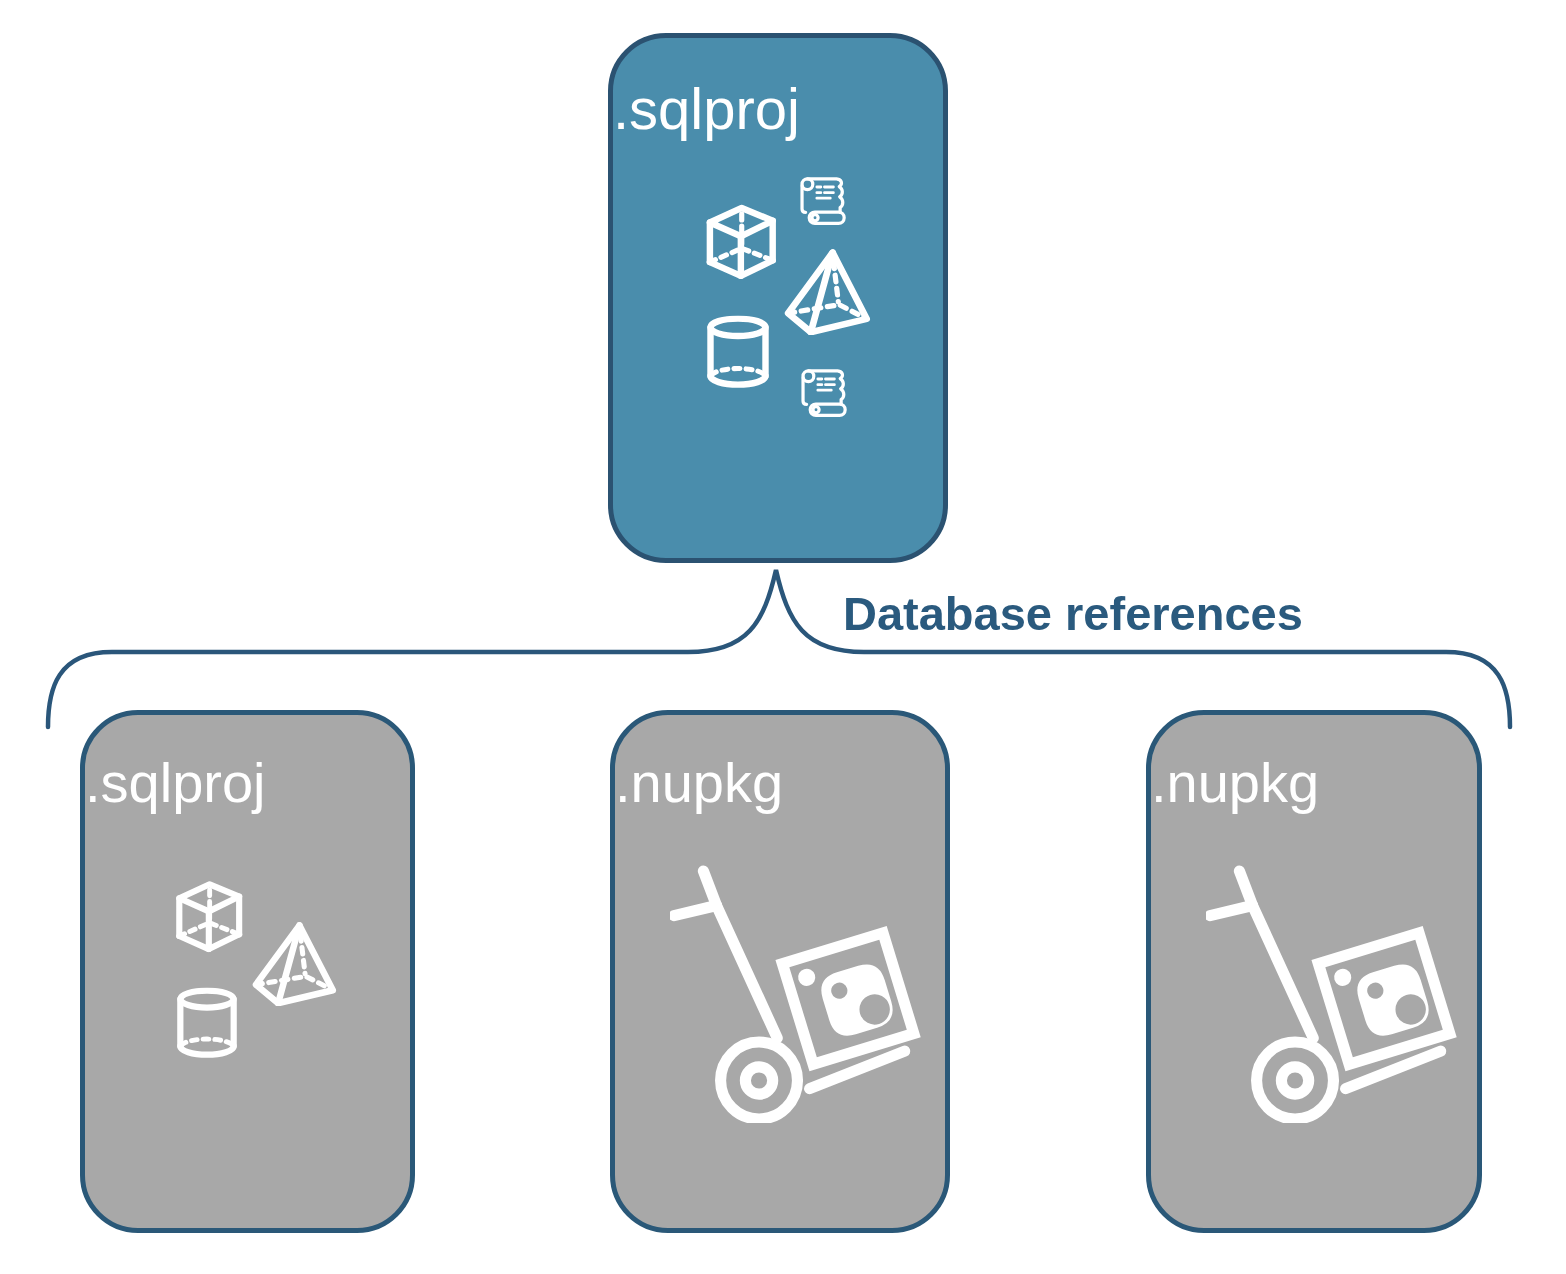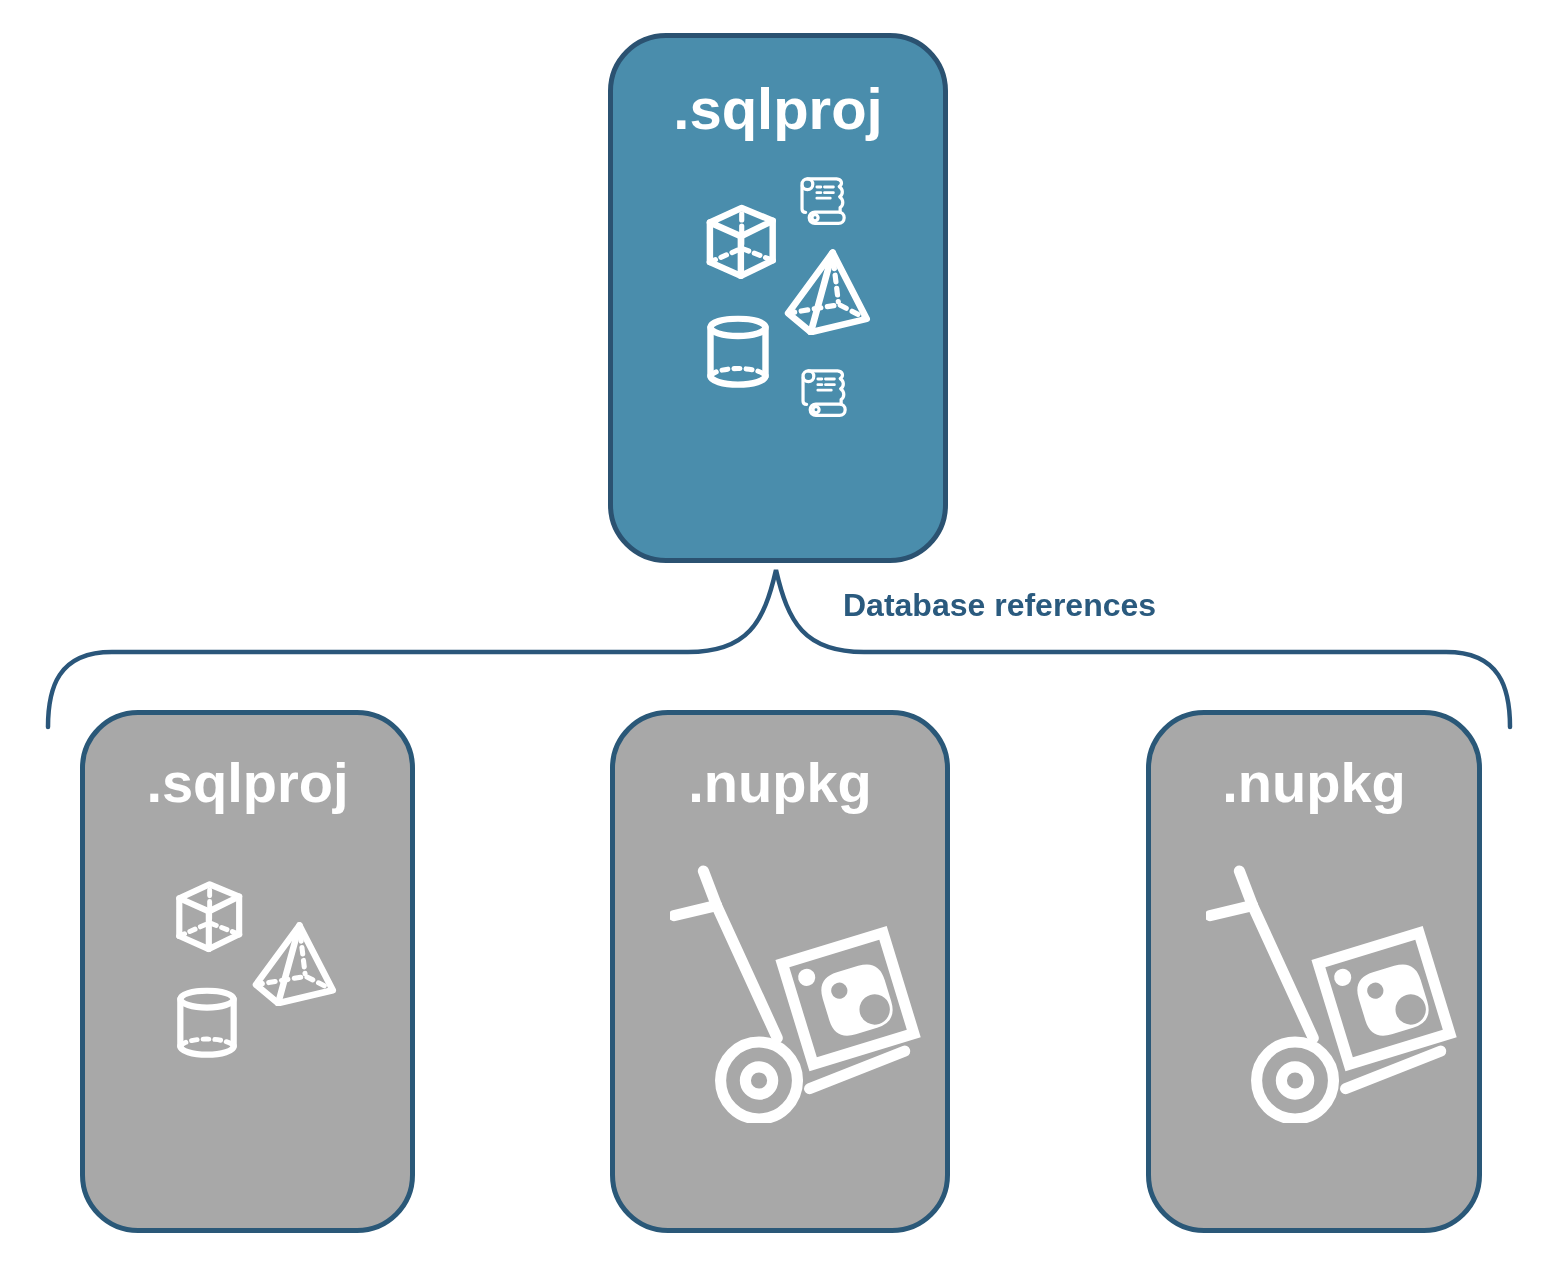--- a/index.html
+++ b/index.html
@@ -12,22 +12,22 @@
   }
   .node.root {
     left:608px; top:33px; width:340px; height:530px;
     background:#4a8dac; border:5px solid #2b5271;
   }
   .node.child { background:#a8a8a8; border:5px solid #2a5878; top:710px; height:523px; }
   .node.child.c1 { left:80px;   width:335px; }
   .node.child.c2 { left:610px;  width:340px; }
   .node.child.c3 { left:1146px; width:336px; }
   .node-label {
-    position:absolute; left:0; right:0; text-align:center;
-    font-weight:bold; color:#ffffff; line-height:1;
+    position:absolute; left:0; right:0; 
+    font-weight:normal; color:#ffffff; line-height:1;
     letter-spacing:0px; user-select:none;
   }
   .node.root  .node-label { top:42px; font-size:58px; }
   .node.child .node-label { top:40px; font-size:56px; }
   .icon { position:absolute; }
   
   .root .i-scroll1  { left:185px; top:135px; width:52px;  height:54px; }
   .root .i-cube     { left:84px;  top:158px; width:86px;  height:84px; }
   .root .i-pyramid  { left:162px; top:207px; width:102px; height:90px; }
   .root .i-cylinder { left:92px;  top:277px; width:66px;  height:76px; }
@@ -35,21 +35,21 @@
   
   .c1 .i-cube     { left:82px;  top:156px; width:82px; height:84px; }
   .c1 .i-pyramid  { left:158px; top:203px; width:100px; height:88px; }
   .c1 .i-cylinder { left:90px;  top:271px; width:64px; height:76px; }
   
   .i-dolly { left:55px; top:150px; width:258px; height:258px; }
   
   #brace-svg { position:absolute; left:0; top:0; pointer-events:none; }
   #edge-label {
     position:absolute; left:843px; top:586px;
-    font-size:32px; font-weight:bold; color:#2a5a7e; line-height:1.2;
+    font-size:47px; font-weight:bold; color:#2a5a7e; line-height:1.2;
     user-select:none; white-space:nowrap;
   }
   .hidden-defs { position:absolute; width:0; height:0; overflow:hidden; }
 </style>
 </head>
 <body>
 
 <svg class="hidden-defs" aria-hidden="true">
   <defs>
     <symbol id="sym-cube" viewBox="0 0 100 96">

